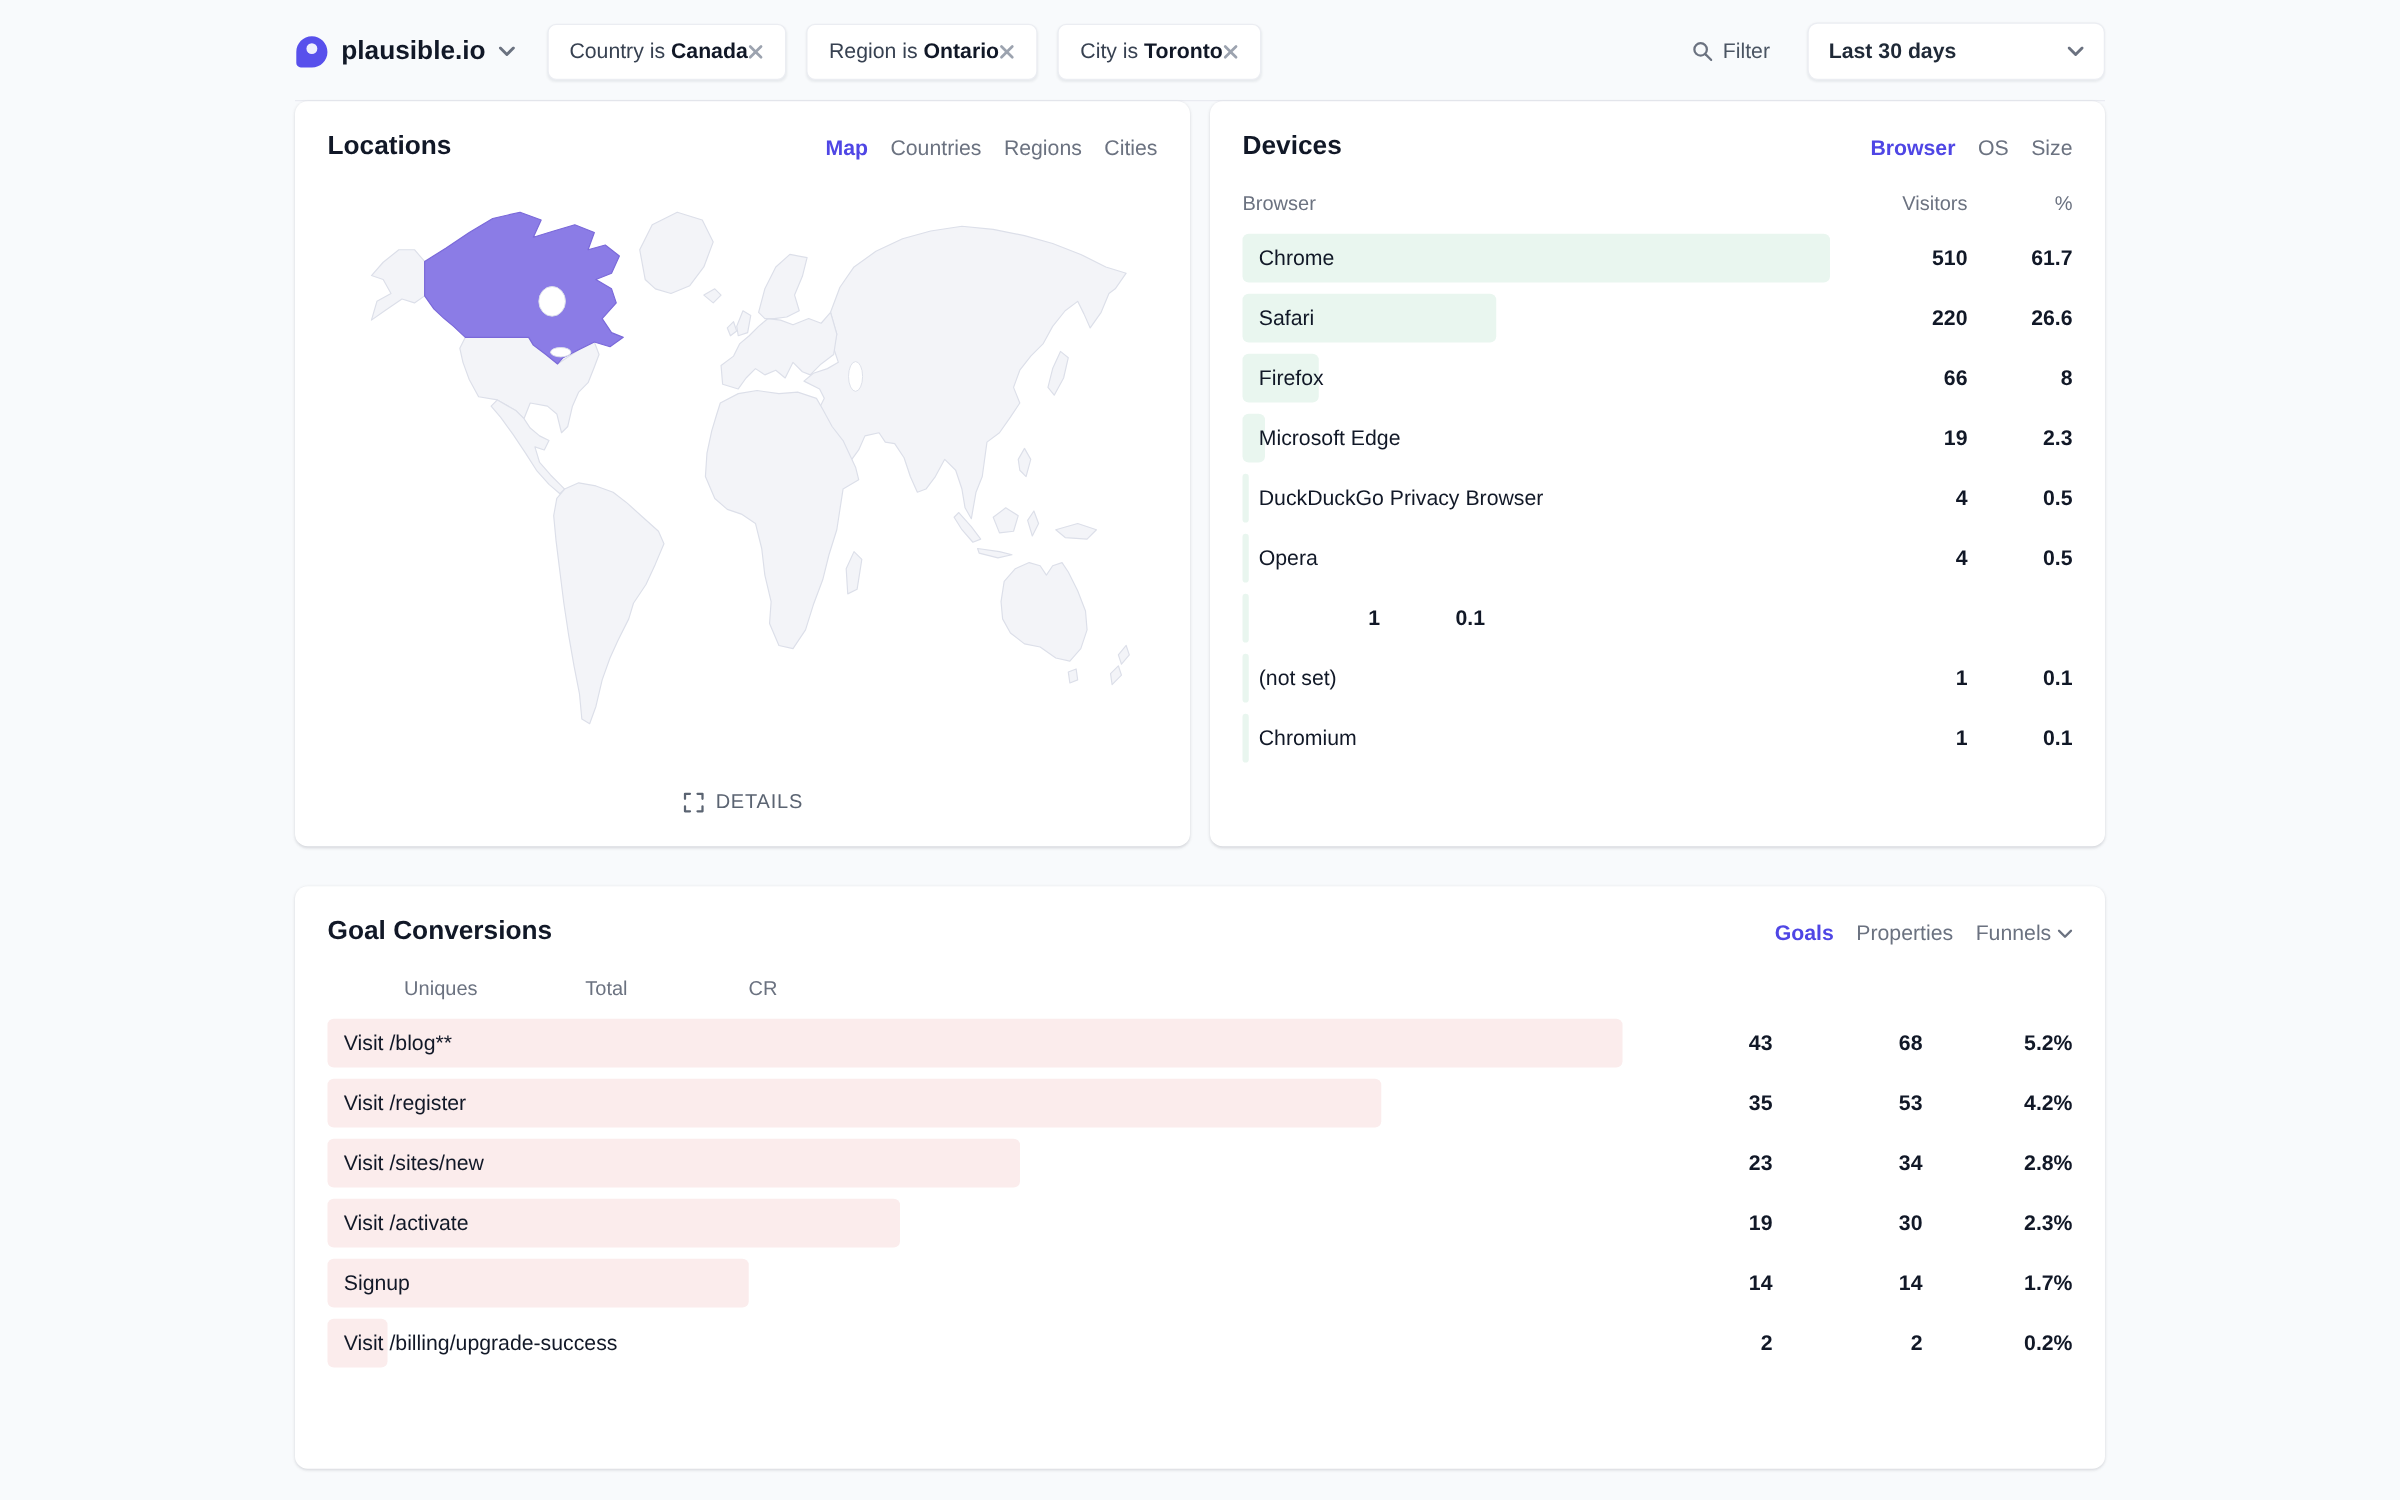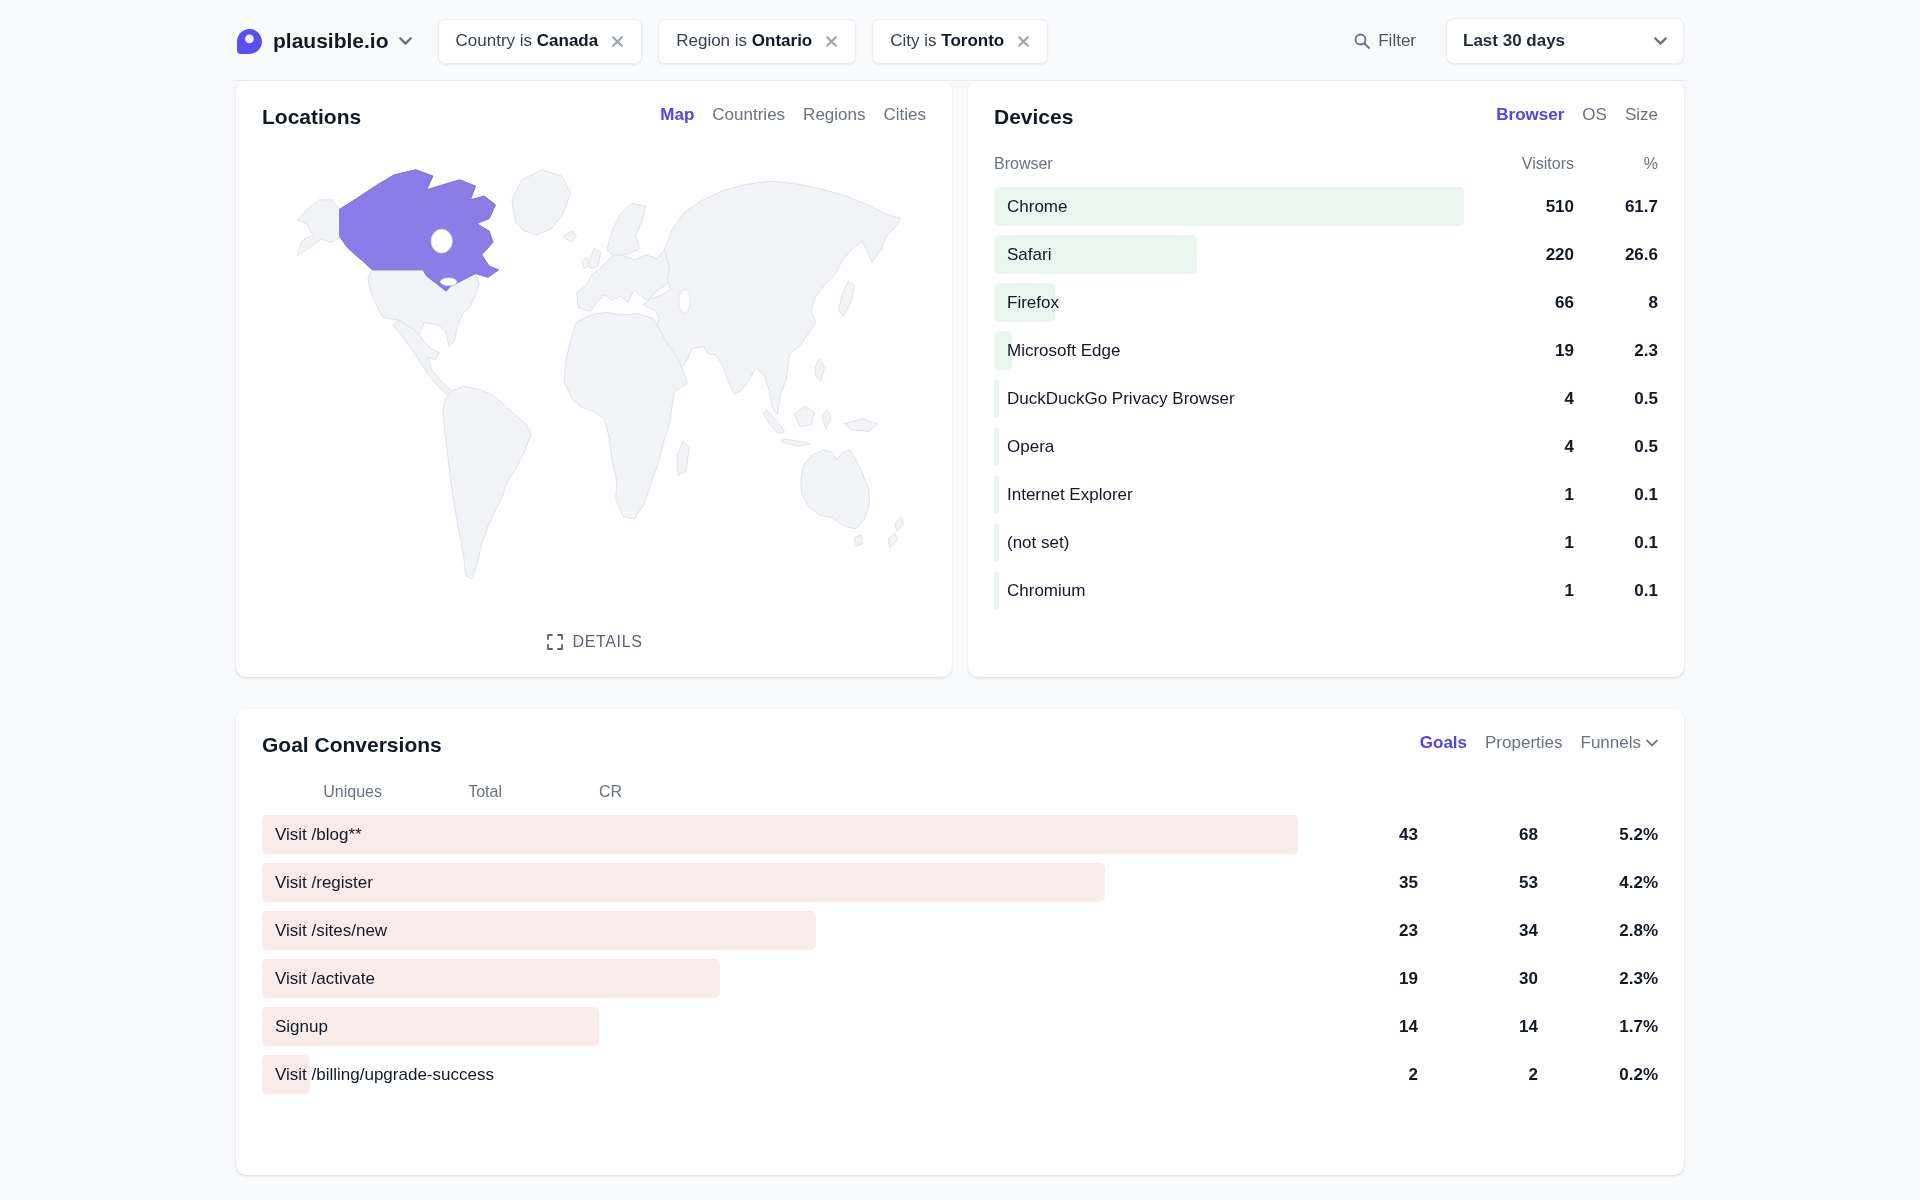--- a/index.html
+++ b/index.html
@@ -6,36 +6,36 @@
   html,body{width:1920px;height:1200px}
   body{background:#f8fafc;font-family:"Liberation Sans",sans-serif;color:#1f2937;overflow:hidden}
   .container{width:1448px;margin:0 auto}
 
   
   .topbar{padding-top:18px}
   .topbar-inner{display:flex;align-items:center;padding-bottom:16px;border-bottom:1px solid #e9ebf1}
   .site-switcher{display:flex;align-items:center;gap:10px;margin-right:26px;cursor:pointer}
   .site-name{font-size:21px;font-weight:700;color:#111827}
   .pills{display:flex;gap:16px}
-  .pill{display:flex;align-items:center;gap:13px;background:#fff;border:1px solid #ebedf2;border-radius:7px;
+  .pill{display:flex;align-items:center;background:#fff;border:1px solid #ebedf2;border-radius:7px;
         box-shadow:0 1px 2px rgba(16,24,40,.07);height:45px;padding:0 17px;font-size:17px;color:#374151;cursor:pointer;white-space:nowrap}
   .pill b{color:#111827;font-weight:700}
   .pill .x{display:flex;align-items:center;cursor:pointer}
   .spacer{flex:1}
   .filter-btn{display:flex;align-items:center;gap:8px;font-size:17px;color:#4b5563;margin-right:30px;cursor:pointer}
   .datepicker{display:flex;align-items:center;justify-content:space-between;width:238px;height:46px;background:#fff;
         border:1px solid #ebedf2;border-radius:8px;box-shadow:0 1px 2px rgba(16,24,40,.07);padding:0 16px;
         font-size:17px;font-weight:600;color:#1f2937;cursor:pointer}
 
   
   main{margin-top:24px;padding-bottom:40px}
   .cards-row{display:flex;gap:16px}
   .card{background:#fff;border-radius:10px;box-shadow:0 1px 3px rgba(15,23,42,.10),0 1px 2px rgba(15,23,42,.06);padding:24px 26px}
   .card.half{flex:1;min-height:596px;display:flex;flex-direction:column}
-  .card-head{display:flex;align-items:flex-start;justify-content:space-between}
+  .card-head{display:flex;align-items:flex-end;justify-content:space-between}
   .card-title{font-size:21px;font-weight:700;color:#111827}
   .tabs{display:flex;align-items:center;gap:18px;font-size:17px;color:#6b7280}
   .tab{cursor:pointer;display:flex;align-items:center;gap:5px}
   .tab.active{color:#4f46e5;font-weight:700;text-underline-offset:4px}
 
   
   .map-wrap{flex:1;display:flex;align-items:center;justify-content:center;margin-top:6px;min-height:0}
   .world-map{width:98%;height:auto;max-height:458px}
   .world-map .land{fill:var(--land,#f3f4f8);stroke:var(--landline,#dcdfe9);stroke-width:1.5;stroke-linejoin:round}
   .world-map .hl{fill:var(--hl,#8b7ce6);stroke:var(--hlline,#7a69d9);stroke-width:1.5;stroke-linejoin:round}
@@ -238,21 +238,20 @@
             <span class="num w84">0.5</span>
           </div>
           <div class="trow">
             <div class="bar" style="background: rgb(233, 246, 239); width: calc(0.78% - 1.5132px); min-width: 5px;"></div>
             <span class="rlabel">Opera</span>
             <span class="num w110">4</span>
             <span class="num w84">0.5</span>
           </div>
           <div class="trow">
             <div class="bar" style="background: rgb(233, 246, 239); width: calc(0.2% - 0.388px); min-width: 5px;"></div>
-            <span class="rlabel">Internet Explorer</span>
             <span class="num w110">1</span>
             <span class="num w84">0.1</span>
           </div>
           <div class="trow">
             <div class="bar" style="background: rgb(233, 246, 239); width: calc(0.2% - 0.388px); min-width: 5px;"></div>
             <span class="rlabel">(not set)</span>
             <span class="num w110">1</span>
             <span class="num w84">0.1</span>
           </div>
           <div class="trow">

